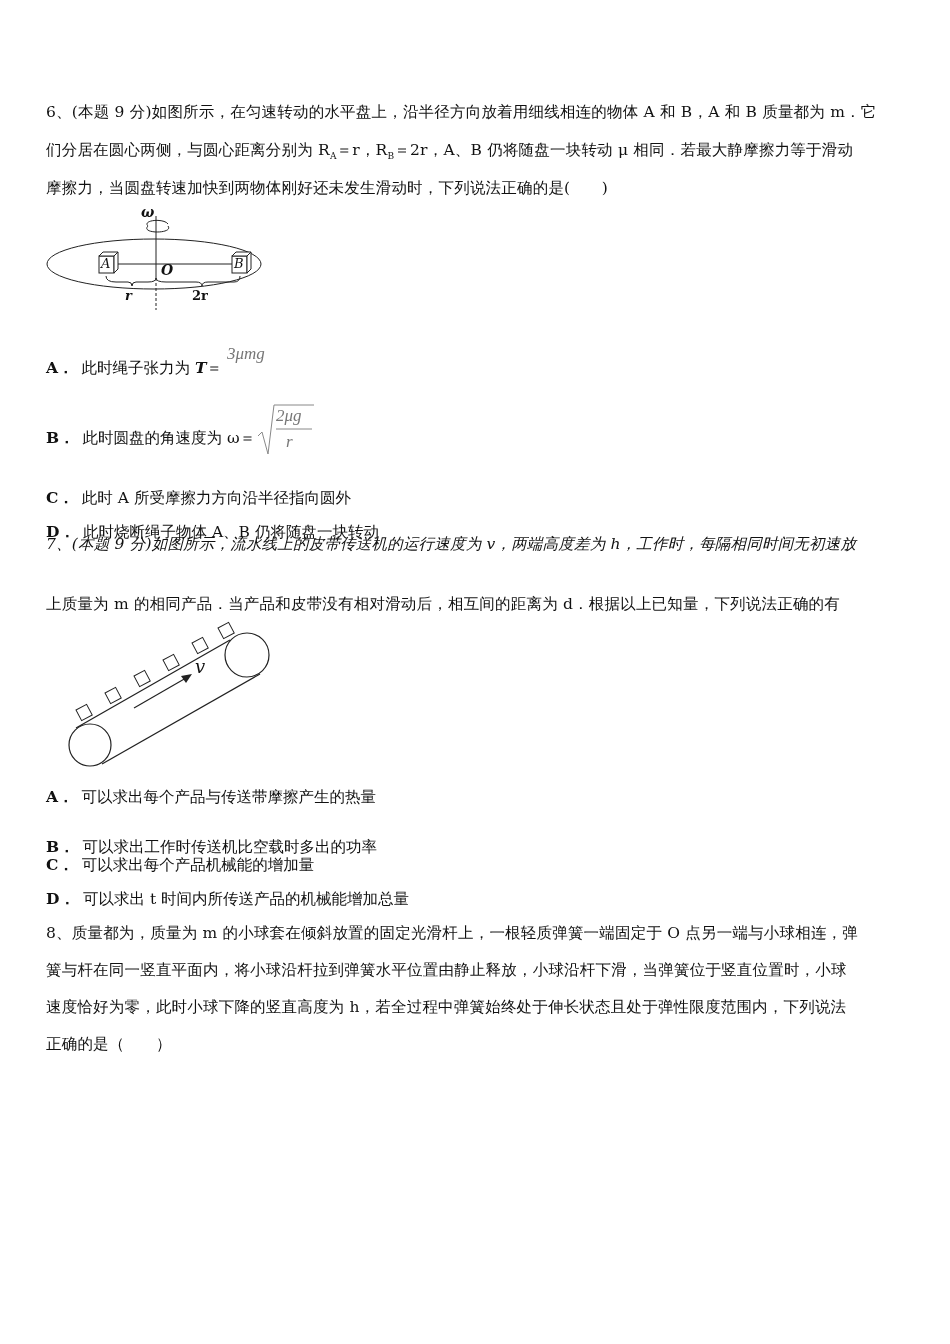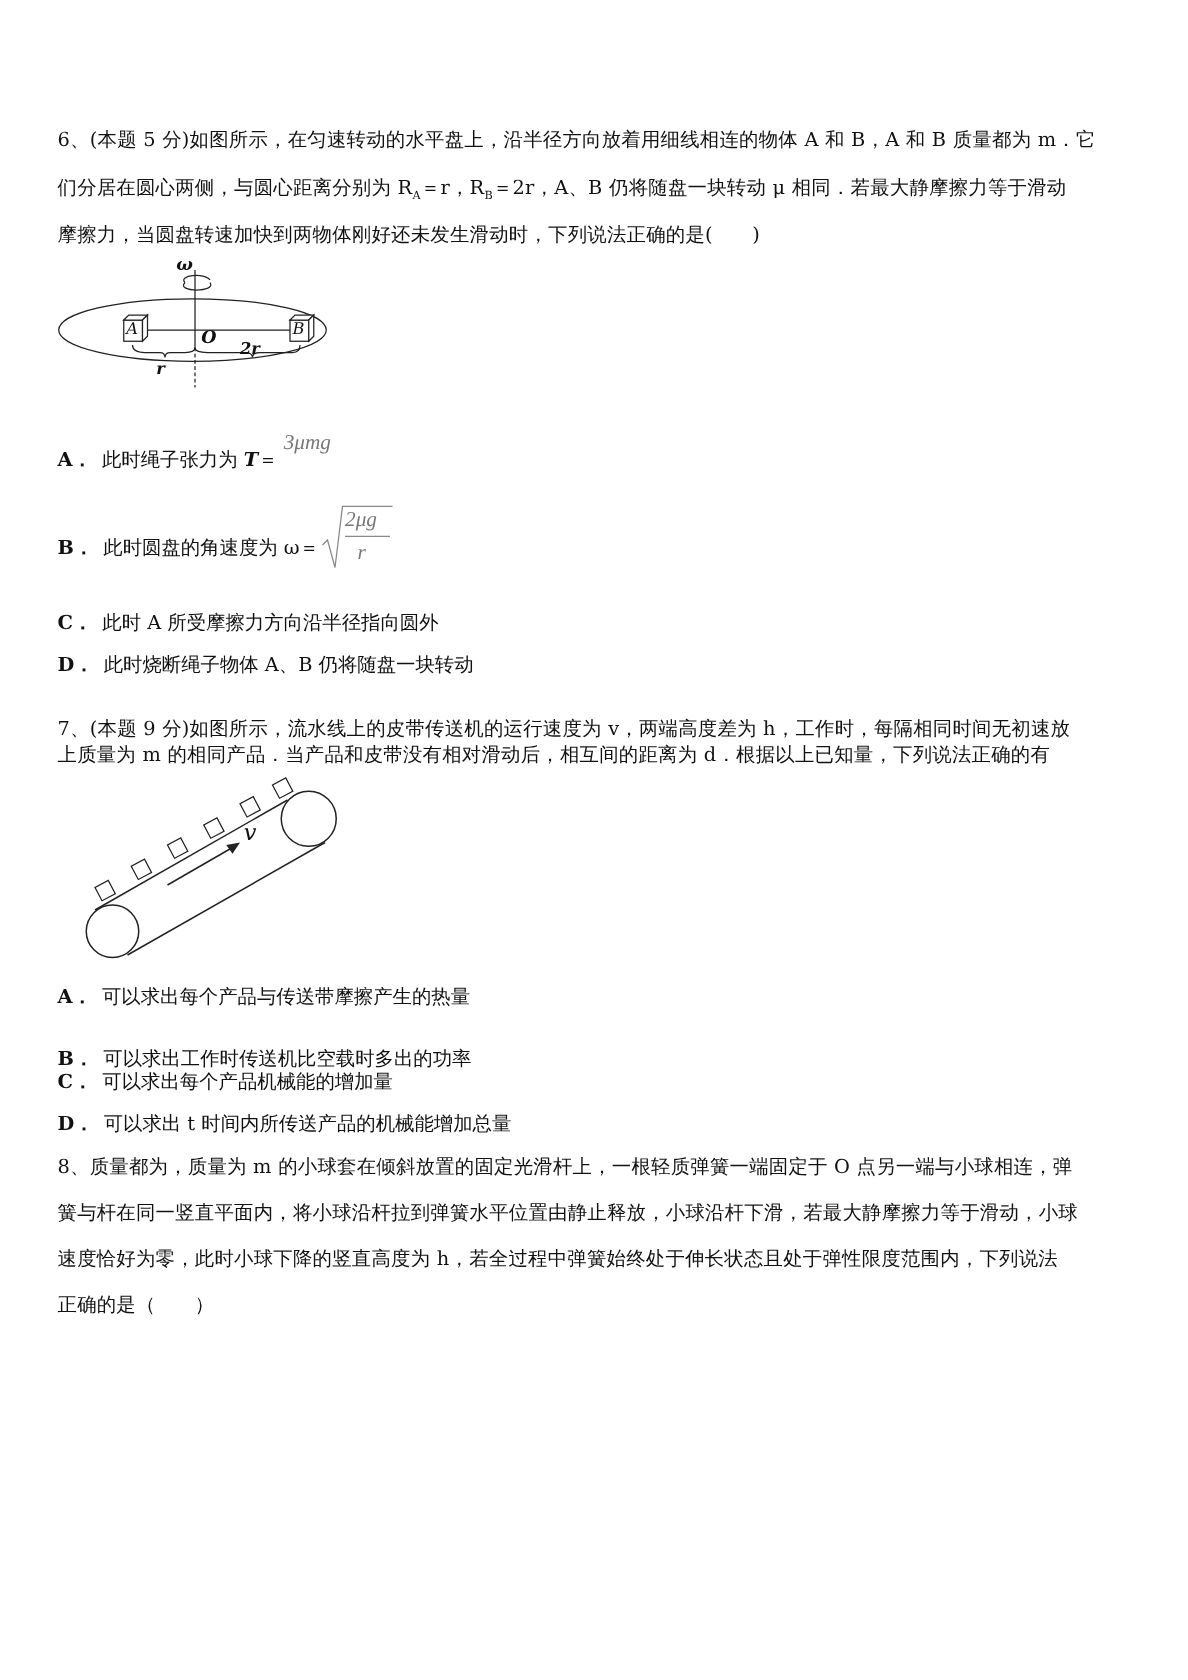--- a/index.html
+++ b/index.html
@@ -9,21 +9,21 @@
   .opt { position: absolute; left: 46px; font-size: 15.5px; white-space: nowrap; }
   .opt .lbl { font-weight: bold; margin-right: 8px; }
   .formula { font-family: "Liberation Serif", serif; font-style: italic; color: #777; font-size: 17px; }
   .fig { position: absolute; }
   sub { font-size: 9px; }
 </style>
 </head>
 <body>
 
 <div class="line" style="top:102px;">
-  <span>6、</span><span>(本题 5 分)如图所示，在匀速转动的水平盘上，沿半径方向放着用细线相连的物体 A 和 B，A 和 B 质量都为 m．它</span>
+  <span>6、</span><span>(本题 9 分)如图所示，在匀速转动的水平盘上，沿半径方向放着用细线相连的物体 A 和 B，A 和 B 质量都为 m．它</span>
 </div>
 <div class="line" style="top:140px;">
   <span>们分居在圆心两侧，与圆心距离分别为 R</span><sub>A</sub><span>＝r，R</span><sub>B</sub><span>＝2r，A、B 仍将随盘一块转动 μ 相同．若最大静摩擦力等于滑动</span>
 </div>
 <div class="line" style="top:178px;">
   <span>摩擦力，当圆盘转速加快到两物体刚好还未发生滑动时，下列说法正确的是(　　)</span>
 </div>
 
 <div class="fig" style="left:44px; top:206px; width:230px; height:108px;">
   <svg width="230" height="108" viewBox="0 0 230 108">
@@ -40,21 +40,21 @@
     <polygon points="188,50 192,46 207,46 203,50" fill="#fff" stroke="#222"></polygon>
     <polygon points="203,50 207,46 207,63 203,67" fill="#fff" stroke="#222"></polygon>
     <path d="M62,70 Q62,76 72,76 L84,76 Q88,76 88,80 Q88,76 92,76 L104,76 Q112,76 112,72" fill="none" stroke="#222" stroke-width="1"></path>
     <path d="M112,72 Q112,76 122,76 L152,76 Q158,76 158,80 Q158,76 164,76 L190,76 Q196,76 196,70" fill="none" stroke="#222" stroke-width="1"></path>
   </svg>
   <span style="position:absolute; left:97px; top:-2px; font-style:italic; font-size:14px; font-weight:bold;">ω</span>
   <span style="position:absolute; left:57px; top:50px; font-style:italic; font-size:13px;">A</span>
   <span style="position:absolute; left:190px; top:50px; font-style:italic; font-size:13px;">B</span>
   <span style="position:absolute; left:117px; top:56px; font-style:italic; font-size:14px; font-weight:bold;">O</span>
   <span style="position:absolute; left:81px; top:82px; font-style:italic; font-size:13px; font-weight:bold;">r</span>
-  <span style="position:absolute; left:148px; top:66px; font-style:italic; font-size:13px; font-weight:bold;">2r</span>
+  <span style="position:absolute; left:148px; top:82px; font-size:13px; font-weight:bold;">2r</span>
 </div>
 
 <div class="opt" style="top:358px;">
   <span class="lbl">A．</span><span>此时绳子张力为 </span><b><i>T</i></b><span>＝</span>
   <span class="formula" style="position:relative; top:-14px;">3μmg</span>
 </div>
 <div class="opt" style="top:428px;">
   <span class="lbl">B．</span><span>此时圆盘的角速度为 ω＝</span>
 </div>
 <div class="fig" style="left:256px; top:402px; width:60px; height:54px;">
@@ -65,21 +65,21 @@
   <span class="formula" style="position:absolute; left:20px; top:4px;">2μg</span>
   <span class="formula" style="position:absolute; left:30px; top:30px;">r</span>
 </div>
 <div class="opt" style="top:488px;">
   <span class="lbl">C．</span><span>此时 A 所受摩擦力方向沿半径指向圆外</span>
 </div>
 <div class="opt" style="top:522px;">
   <span class="lbl">D．</span><span>此时烧断绳子物体 A、B 仍将随盘一块转动</span>
 </div>
 
-<div class="line" style="top:573px;">
+<div class="line" style="top:534px;font-style:italic;">
   <span>7、</span><span>(本题 9 分)如图所示，流水线上的皮带传送机的运行速度为 v，两端高度差为 h，工作时，每隔相同时间无初速放</span>
 </div>
 <div class="line" style="top:594px;">
   <span>上质量为 m 的相同产品．当产品和皮带没有相对滑动后，相互间的距离为 d．根据以上已知量，下列说法正确的有</span>
 </div>
 
 <div class="fig" style="left:62px; top:620px; width:215px; height:150px;">
   <svg width="215" height="150" viewBox="0 0 215 150">
     <circle cx="28" cy="125" r="21" fill="none" stroke="#222" stroke-width="1.2"></circle>
     <circle cx="185" cy="35" r="22" fill="none" stroke="#222" stroke-width="1.2"></circle>
@@ -109,20 +109,20 @@
   <span class="lbl">C．</span><span>可以求出每个产品机械能的增加量</span>
 </div>
 <div class="opt" style="top:889px;">
   <span class="lbl">D．</span><span>可以求出 t 时间内所传送产品的机械能增加总量</span>
 </div>
 
 <div class="line" style="top:923px;">
   <span>8、</span><span>质量都为，质量为 m 的小球套在倾斜放置的固定光滑杆上，一根轻质弹簧一端固定于 O 点另一端与小球相连，弹</span>
 </div>
 <div class="line" style="top:960px;">
-  <span>簧与杆在同一竖直平面内，将小球沿杆拉到弹簧水平位置由静止释放，小球沿杆下滑，若最大静摩擦力等于滑动，小球</span>
+  <span>簧与杆在同一竖直平面内，将小球沿杆拉到弹簧水平位置由静止释放，小球沿杆下滑，当弹簧位于竖直位置时，小球</span>
 </div>
 <div class="line" style="top:997px;">
   <span>速度恰好为零，此时小球下降的竖直高度为 h，若全过程中弹簧始终处于伸长状态且处于弹性限度范围内，下列说法</span>
 </div>
 <div class="line" style="top:1034px;">
   <span>正确的是（　　）</span>
 </div>
 
 </body></html>

